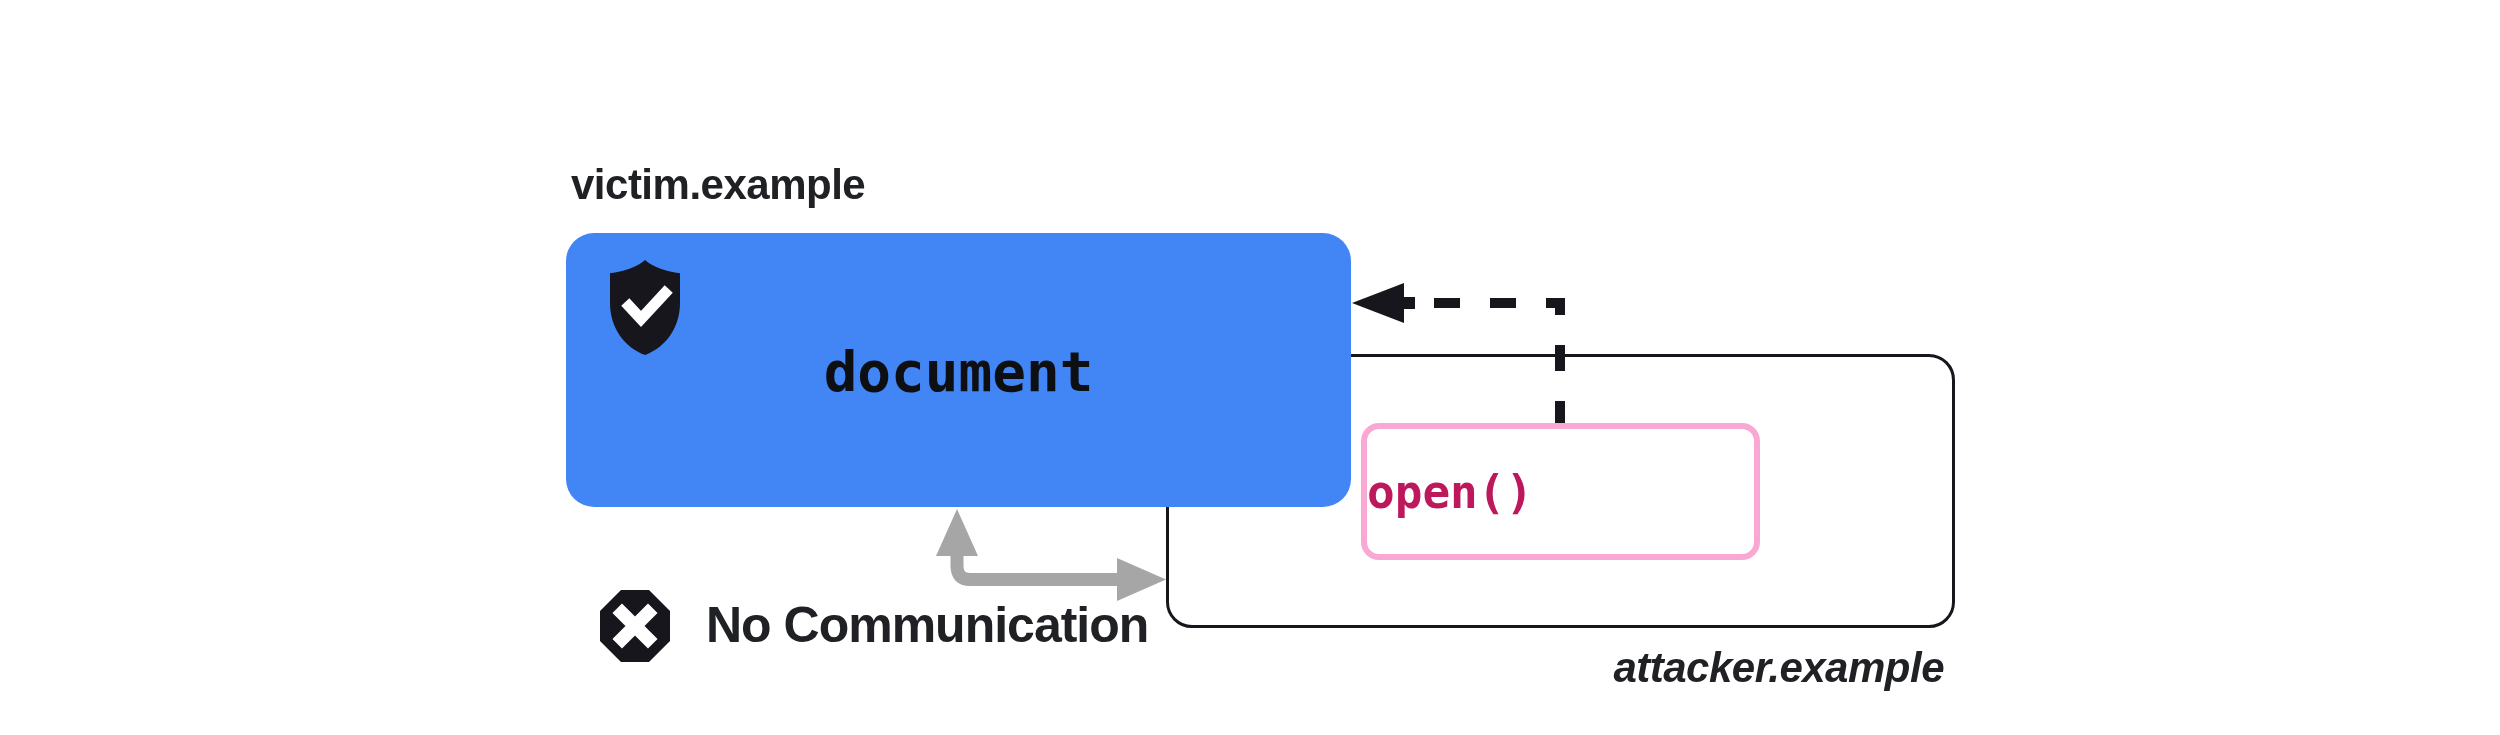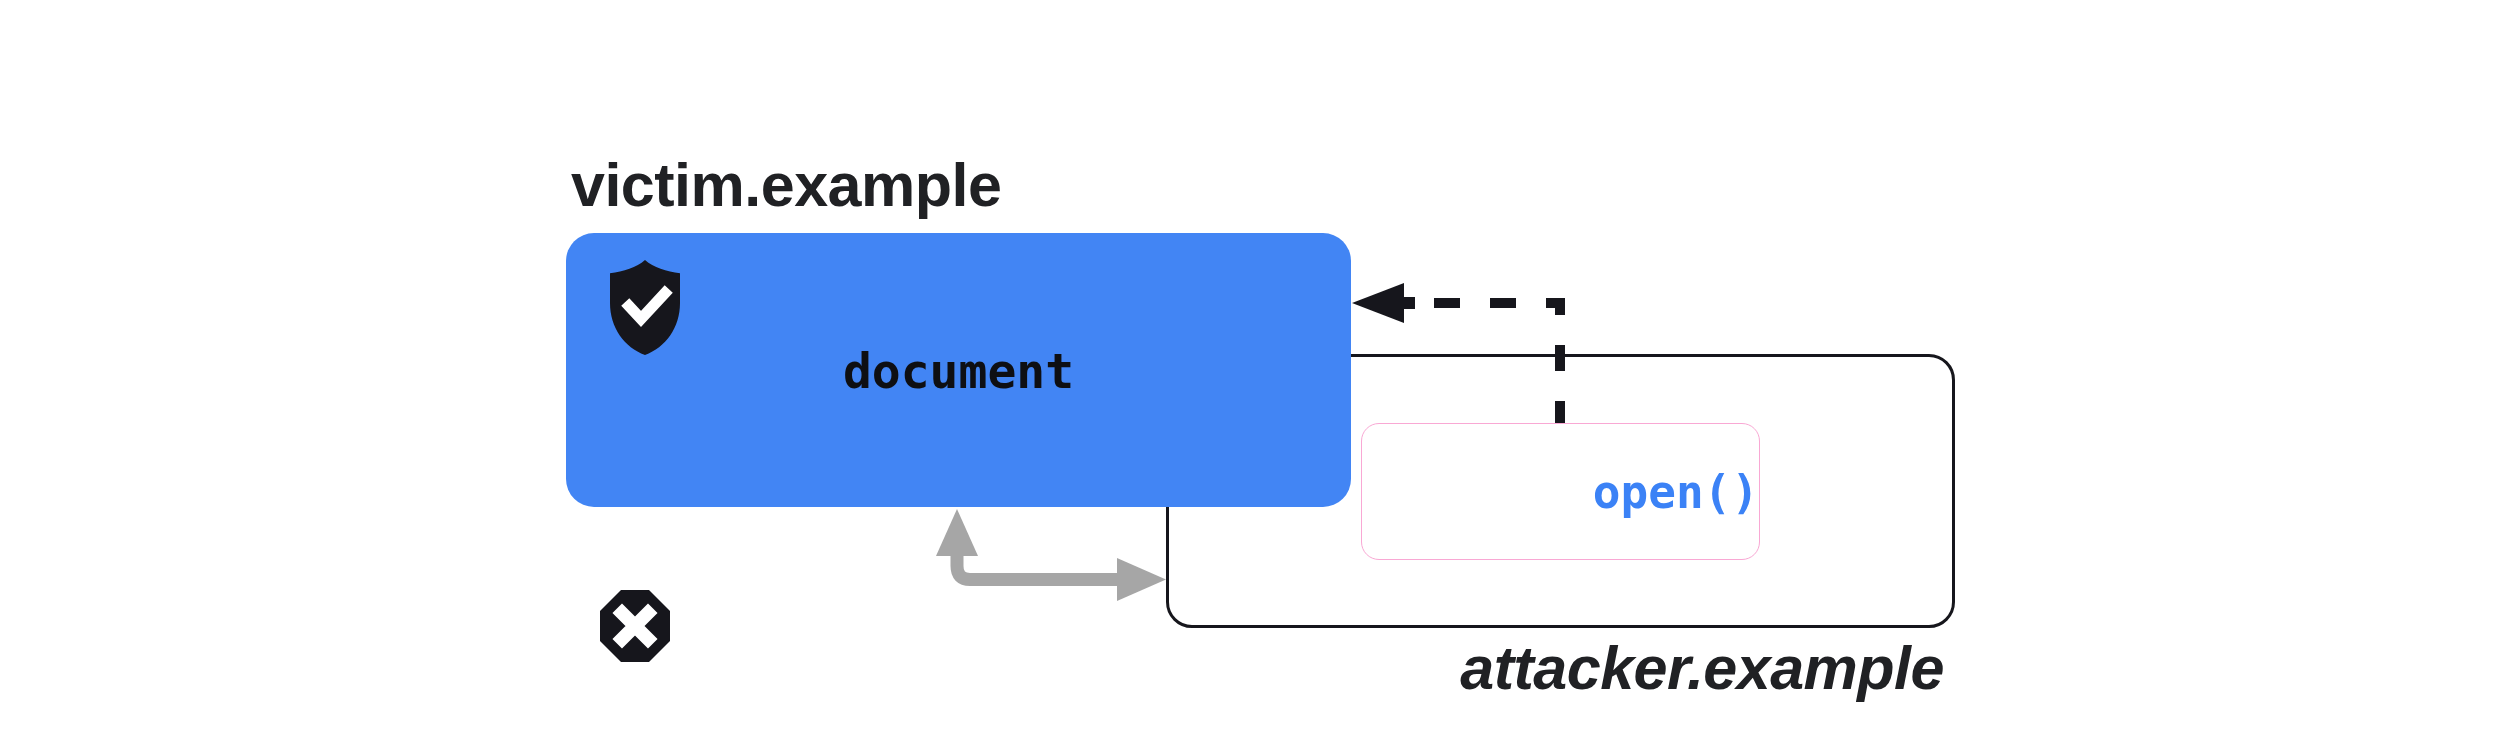--- a/index.html
+++ b/index.html
@@ -7,21 +7,21 @@
     position: relative;
     width: 2500px;
     height: 735px;
     background: #ffffff;
     overflow: hidden;
     font-family: "Liberation Sans", sans-serif;
   }
   .domain-label {
     position: absolute;
     font-weight: 700;
-    font-size: 61px;
+    font-size: 42px;
     line-height: 48px;
     letter-spacing: -0.5px;
     color: #202124;
     white-space: nowrap;
     z-index: 4;
   }
   .victim-label { left: 571px; top: 161px; }
   .attacker-label { right: 556px; top: 644px; font-style: italic; }
 
   .victim-box {
@@ -40,21 +40,21 @@
   .victim-text {
     position: absolute;
     inset: 0;
     display: flex;
     flex-direction: column;
     align-items: center;
     justify-content: center;
     padding-top: 3px;
     font-family: "DejaVu Sans Mono", monospace;
     font-weight: 700;
-    font-size: 48px;
+    font-size: 56px;
     line-height: 57px;
     color: #0e0f13;
     text-align: center;
     white-space: nowrap;
   }
 
   .attacker-box {
     position: absolute;
     left: 1166px; top: 354px;
     width: 789px; height: 274px;
@@ -62,30 +62,30 @@
     border: 3px solid #16161c;
     border-radius: 26px;
     box-sizing: border-box;
     z-index: 1;
   }
   .open-box {
     position: absolute;
     left: 1361px; top: 423px;
     width: 399px; height: 137px;
     background: #ffffff;
-    border: 1px solid #f9a8d4;
+    border: 6px solid #f9a8d4;
     border-radius: 18px;
     box-sizing: border-box;
     display: flex;
     align-items: center;
-    justify-content: flex-end;
+    justify-content: flex-start;
     font-family: "DejaVu Sans Mono", monospace;
     font-weight: 700;
     font-size: 46px;
-    color: #3b82f6;
+    color: #be185d;
     z-index: 1;
   }
 
   .no-comm-label {
     position: absolute;
     left: 706px; top: 600px;
     font-weight: 700;
     font-size: 50px;
     line-height: 50px;
     letter-spacing: -1px;
@@ -119,20 +119,21 @@
       <path d="M19 46 L31 59 L55 33" fill="none" stroke="#ffffff" stroke-width="11" stroke-linecap="square" stroke-linejoin="miter"></path>
     </svg>
     <div class="victim-text">
       <div>document</div>
     </div>
   </div>
 
   <div class="domain-label victim-label">victim.example</div>
   <div class="domain-label attacker-label">attacker.example</div>
 
+  <div class="no-comm-label">No Communication</div>
 
   <svg class="overlay" viewBox="0 0 2500 735" aria-hidden="true">
 
     <g>
       <path d="M 1414 303 H 1560 V 423" fill="none" stroke="#16161c" stroke-width="10" stroke-dasharray="26 30" stroke-dashoffset="36"></path>
       <rect x="1402" y="297" width="13" height="12" fill="#16161c"></rect>
       <polygon points="1352,303 1404,283 1404,323" fill="#16161c"></polygon>
     </g>
 
     <g>

